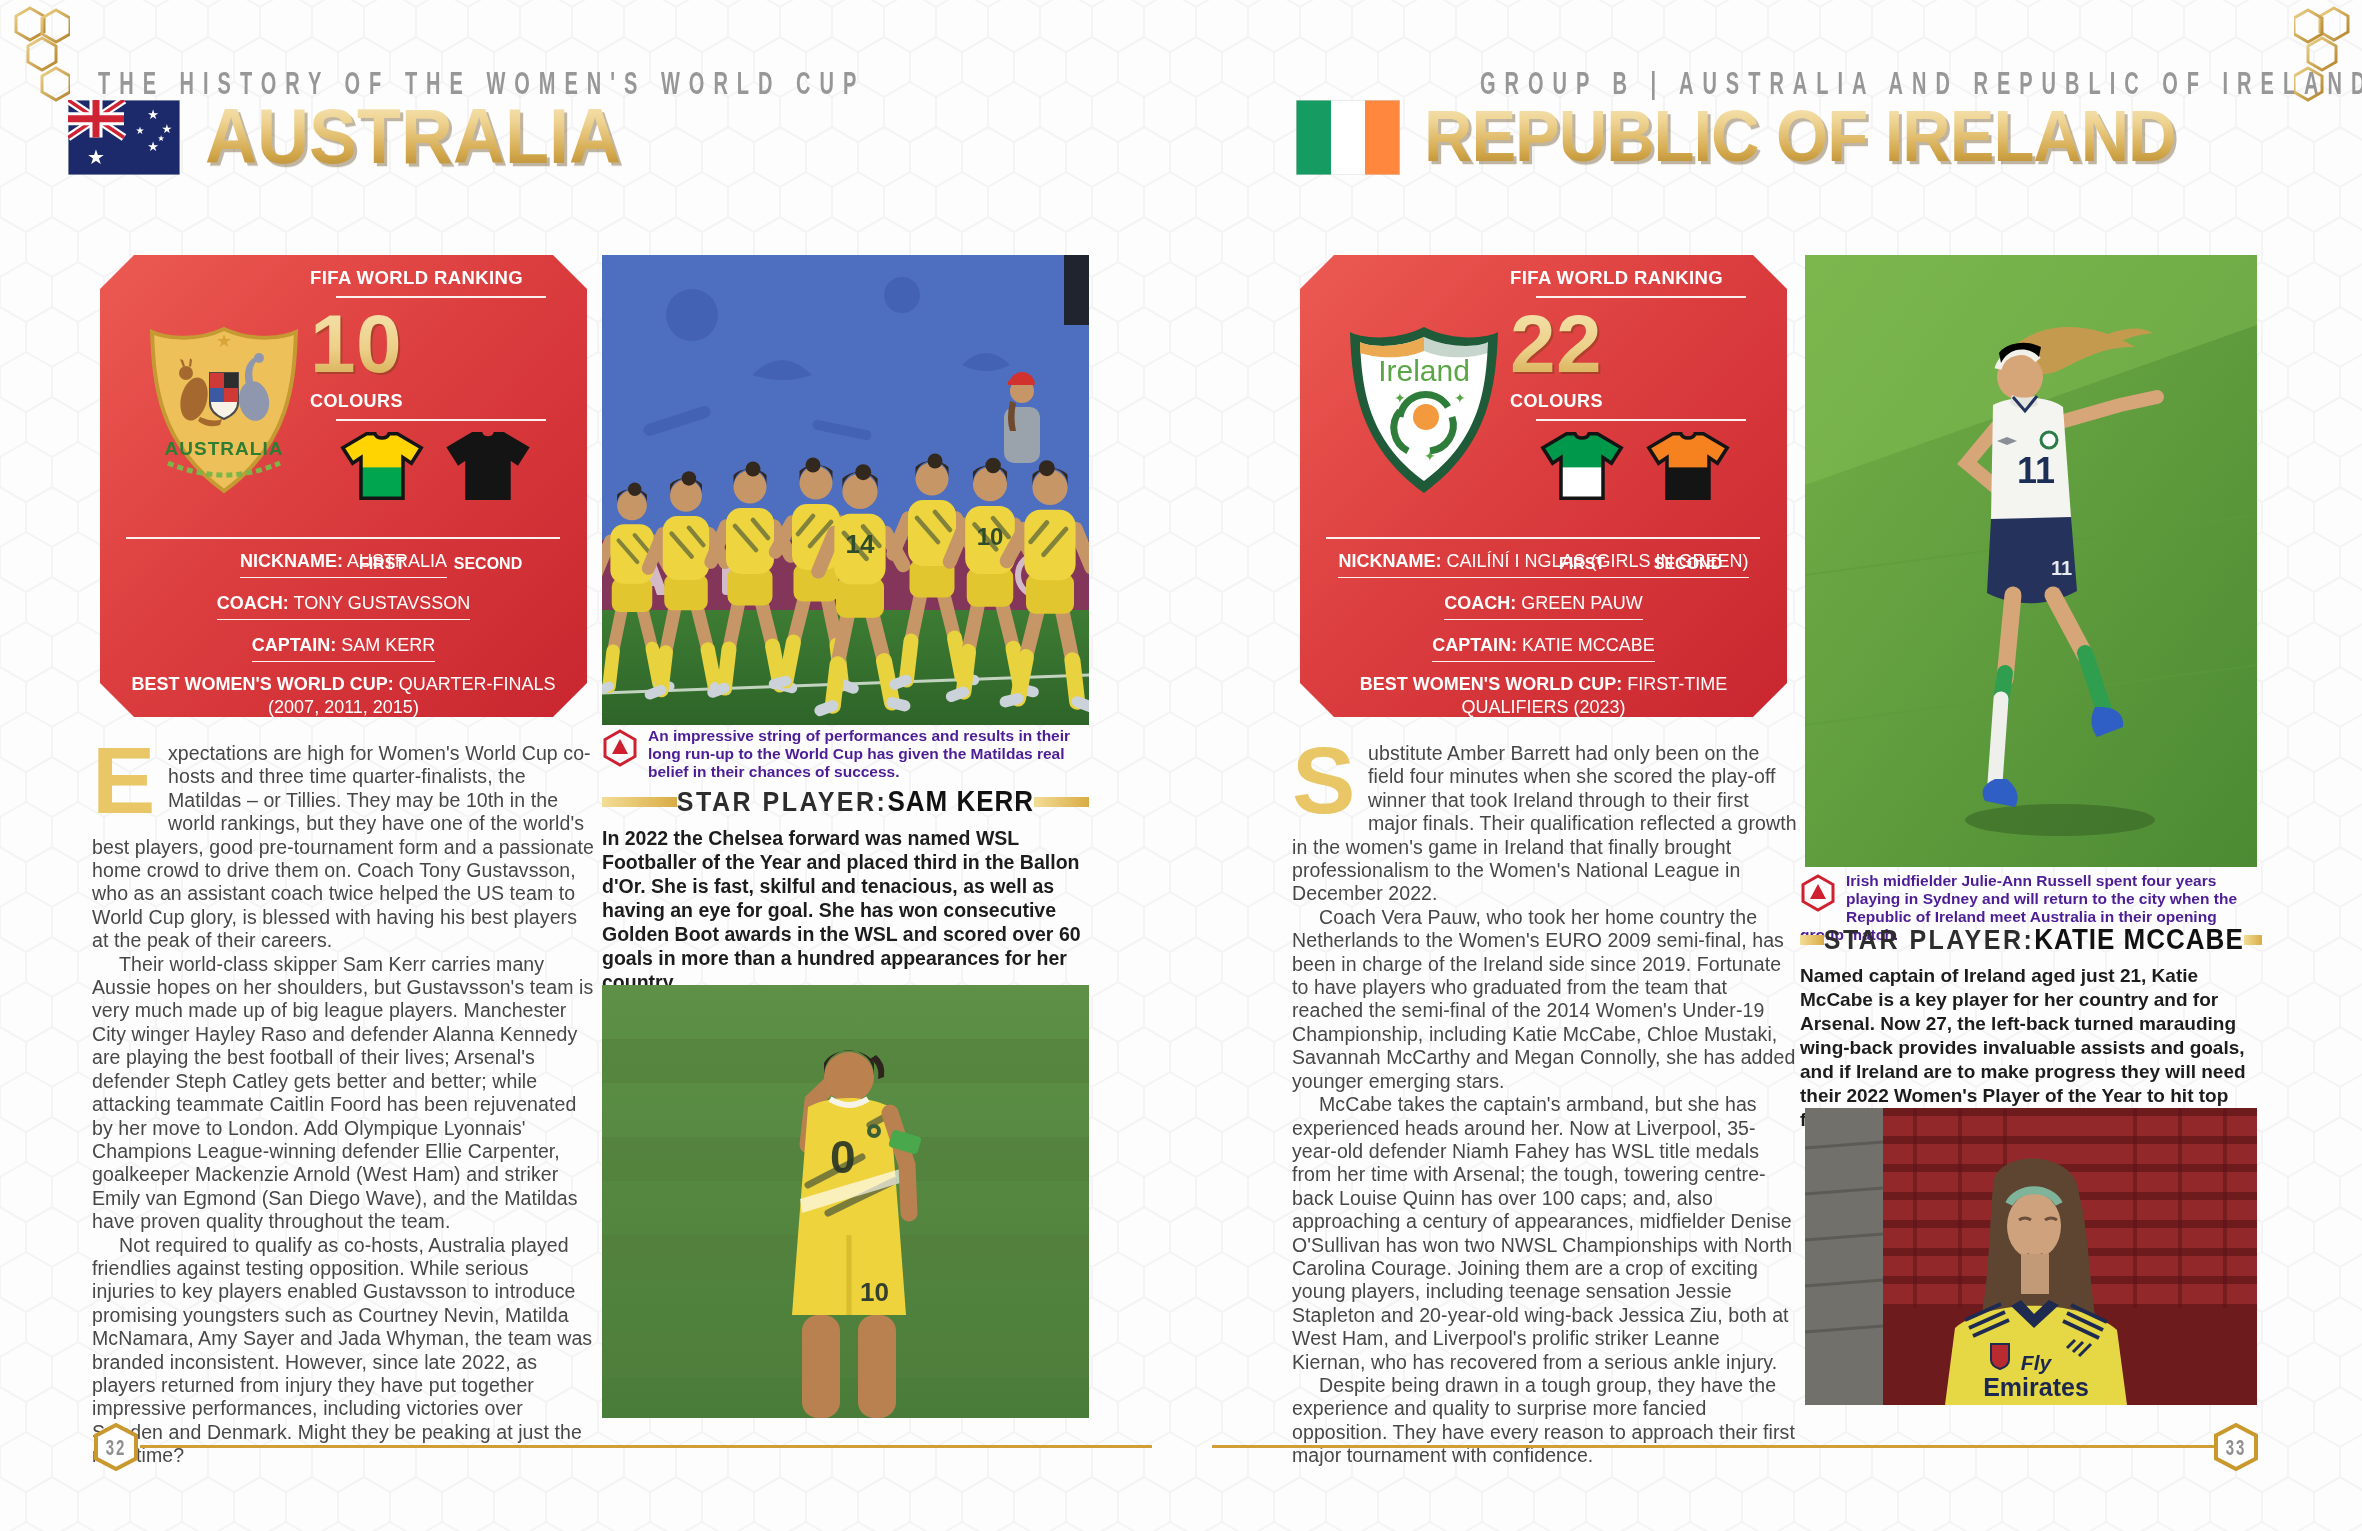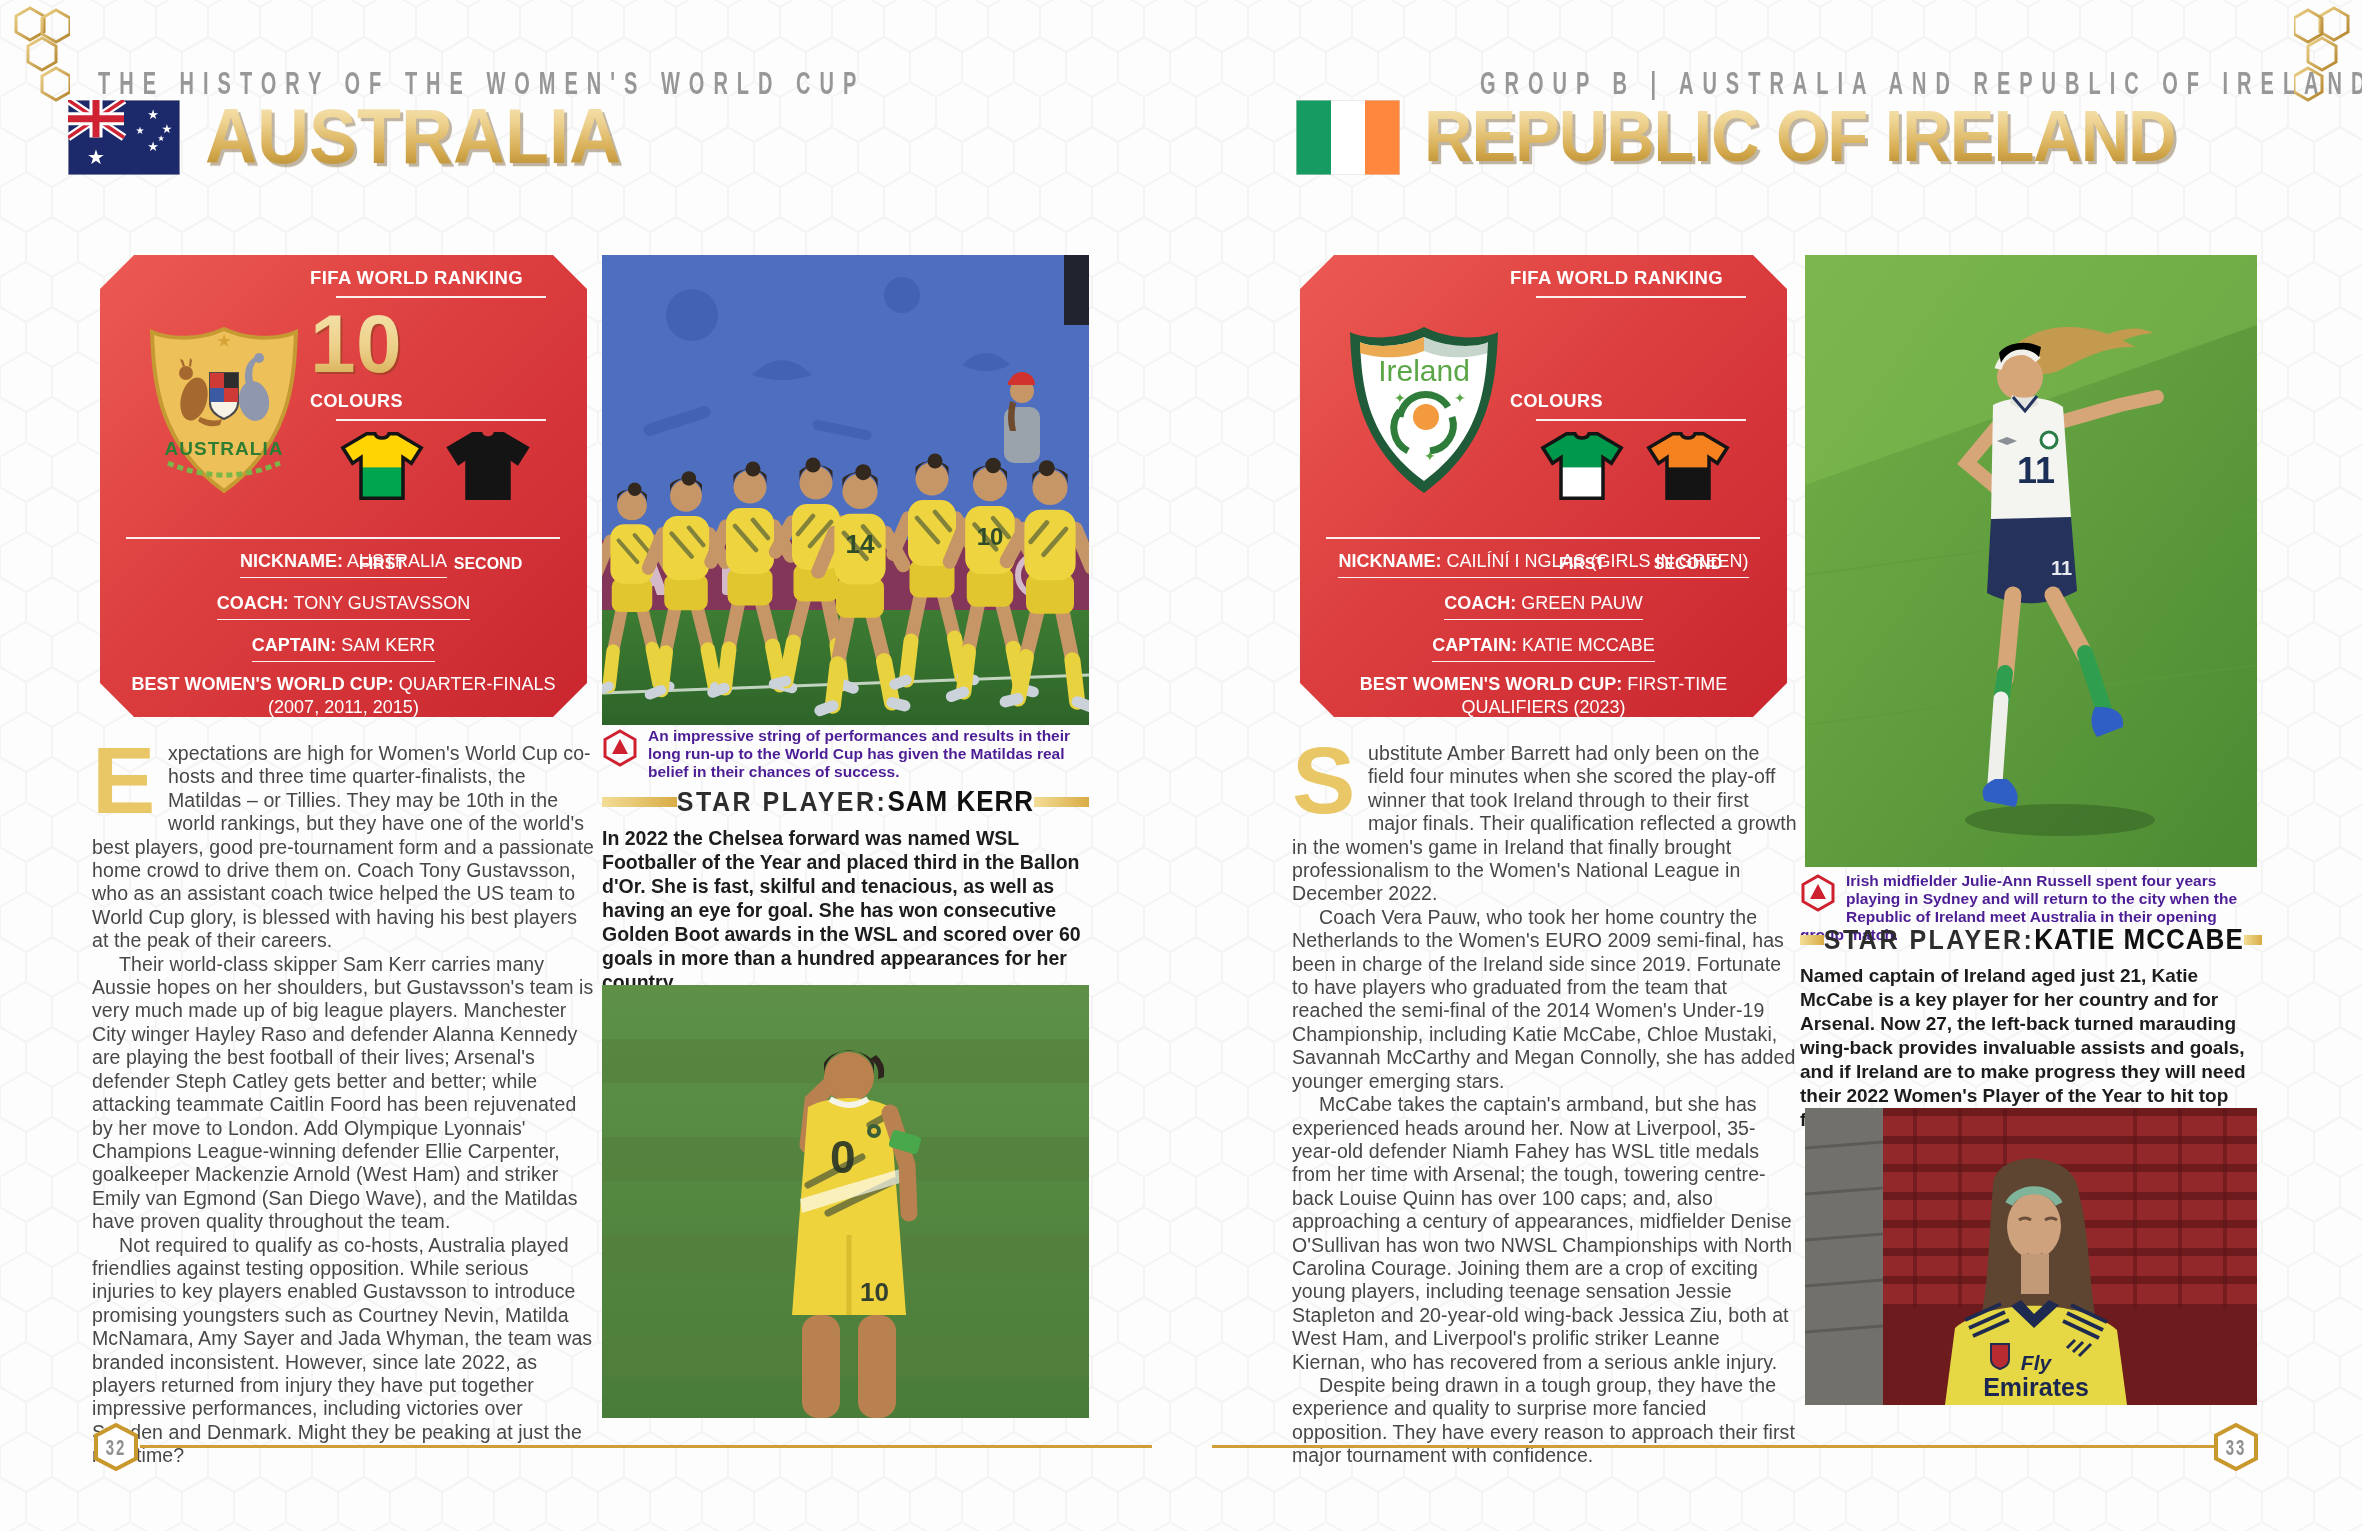--- a/index.html
+++ b/index.html
@@ -352,20 +352,21 @@
     <circle cx="84" cy="96" r="13" fill="#f29a3d"></circle>
     <g fill="#58a546">
         <text x="52" y="82" font-size="14">✦</text>
         <text x="112" y="82" font-size="14">✦</text>
         <text x="82" y="140" font-size="14">✦</text>
       </g>
   </svg>
 
   <div class="ctext lbl" style="left:210px;top:12px;width:262px;font-size:18.5px">FIFA WORLD RANKING</div>
   <div class="cline" style="left:236px;top:41px;width:210px"></div>
+  <div class="ctext goldnum" style="left:210px;top:42px;width:262px;font-size:82px">22</div>
   <div class="ctext lbl" style="left:210px;top:136px;width:262px">COLOURS</div>
   <div class="cline" style="left:236px;top:164px;width:210px"></div>
   <svg class="abs" style="left:240px;top:176px" width="84" height="70" viewBox="0 0 120 100">
     <path d="M38,4 L50,4 C53,12 67,12 70,4 L82,4 L116,24 L102,46 L90,38 L90,96 L30,96 L30,38 L18,46 L4,24 Z" fill="#00984a"></path>
     <rect x="30" y="52" width="60" height="44" fill="#ffffff"></rect>
     <path d="M38,4 L50,4 C53,12 67,12 70,4 L82,4 L116,24 L102,46 L90,38 L90,96 L30,96 L30,38 L18,46 L4,24 Z" fill="none" stroke="#141414" stroke-width="5"></path>
   </svg>
   <svg class="abs" style="left:346px;top:176px" width="84" height="70" viewBox="0 0 120 100">
     <path d="M38,4 L50,4 C53,12 67,12 70,4 L82,4 L116,24 L102,46 L90,38 L90,96 L30,96 L30,38 L18,46 L4,24 Z" fill="#f5821f"></path>
     <rect x="30" y="52" width="60" height="44" fill="#141414"></rect>

